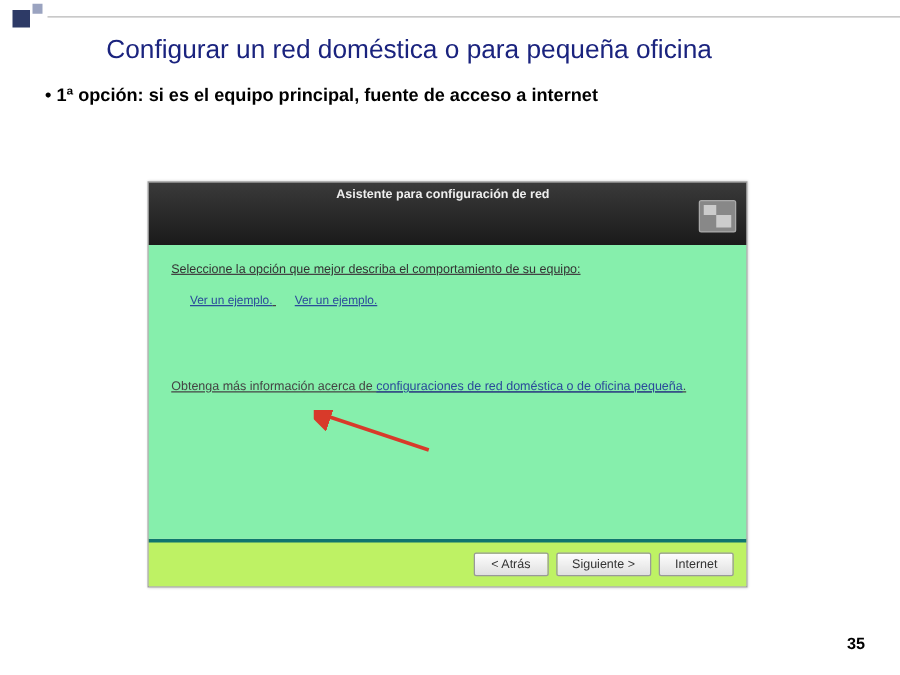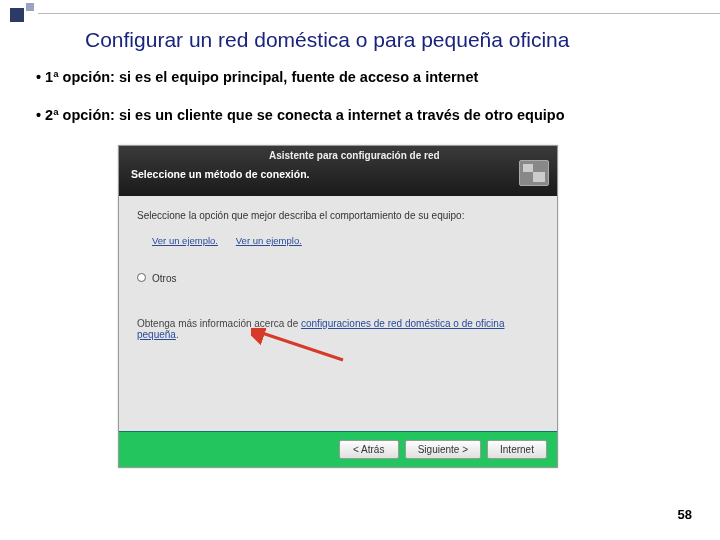--- a/index.html
+++ b/index.html
@@ -57,21 +57,21 @@
     margin-bottom: 18px;
     line-height: 1.4;
   }
   .bullet::before {
     content: "• ";
   }
   .wizard {
     position: absolute;
     top: 145px;
     left: 118px;
-    width: 440px;
+    width: 480px;
     background: #fff;
     border: 1px solid #999;
     box-shadow: 0 0 2px rgba(0,0,0,0.2);
   }
   .wizard-header {
     background: linear-gradient(#3a3a3a, #1a1a1a);
     height: 50px;
     position: relative;
     color: #fff;
     padding: 6px 10px;
@@ -111,25 +111,26 @@
   }
   .wizard-icon::after {
     content: "";
     position: absolute;
     bottom: 3px; right: 3px;
     width: 12px; height: 10px;
     background: #ccc;
   }
   .wizard-body {
     padding: 14px 18px 8px 18px;
-    background: #e5e5e5;
+    background: #86efac;
     font-size: 10px;
     color: #444;
     min-height: 235px;
     position: relative;
+    text-decoration: underline;
   }
   .wizard-prompt {
     margin-bottom: 14px;
     color: #333;
   }
   .radio-row {
     display: flex;
     align-items: flex-start;
     margin-bottom: 6px;
     gap: 6px;
@@ -174,22 +175,22 @@
   }
   .arrow {
     position: absolute;
     top: 132px;
     left: 132px;
     width: 95px;
     height: 34px;
     pointer-events: none;
   }
   .wizard-footer {
-    background: #22c55e;
-    border-top: 1px solid #0f766e;
+    background: #bef264;
+    border-top: 3px solid #0f766e;
     padding: 8px 10px;
     display: flex;
     justify-content: flex-end;
     gap: 6px;
   }
   .wiz-btn {
     font-size: 10px;
     padding: 3px 12px;
     background: linear-gradient(#fdfdfd, #e0e0e0);
     border: 1px solid #999;
@@ -213,40 +214,34 @@
 <div class="slide-deco">
   <div class="deco-square-big"></div>
   <div class="deco-square-small"></div>
   <div class="deco-line"></div>
 </div>
 
 <h1 class="slide-title">Configurar un red doméstica o para pequeña oficina</h1>
 
 <div class="bullets">
   <div class="bullet">1ª opción: si es el equipo principal, fuente de acceso a internet</div>
-  <div class="bullet">2ª opción: si es un cliente que se conecta a internet a través de otro equipo</div>
 </div>
 
 <div class="wizard">
   <div class="wizard-header">
     <div class="wizard-title">Asistente para configuración de red</div>
-    <div class="wizard-subtitle">Seleccione un método de conexión.</div>
     <div class="wizard-icon"></div>
   </div>
   <div class="wizard-body">
     <div class="wizard-prompt">Seleccione la opción que mejor describa el comportamiento de su equipo:</div>
 
     <a class="example-link">Ver un ejemplo.</a>
 
     <a class="example-link">Ver un ejemplo.</a>
 
-    <div class="radio-row">
-      <div class="radio"></div>
-      <div class="radio-label">Otros</div>
-    </div>
 
     <div class="bottom-info">
       <span>Obtenga más información acerca de </span><span class="config-link">configuraciones de red doméstica o de oficina pequeña</span>.
     </div>
 
     <svg class="arrow" viewBox="0 0 95 34">
       <defs>
         <marker id="ah" markerWidth="8" markerHeight="8" refX="2" refY="4" orient="auto">
           <polygon points="0,0 8,4 0,8" fill="#d83a2a"></polygon>
         </marker>
@@ -254,13 +249,13 @@
       <line x1="92" y1="32" x2="8" y2="4" stroke="#d83a2a" stroke-width="3" marker-end="url(#ah)"></line>
     </svg>
   </div>
   <div class="wizard-footer">
     <button class="wiz-btn">&lt; Atrás</button>
     <button class="wiz-btn">Siguiente &gt;</button>
     <button class="wiz-btn">Internet</button>
   </div>
 </div>
 
-<div class="page-num">58</div>
+<div class="page-num">35</div>
 
 </body></html>

